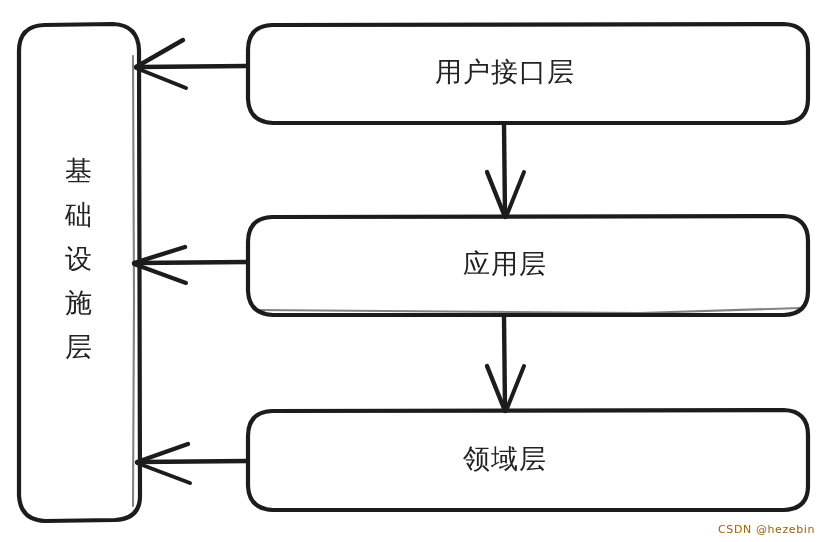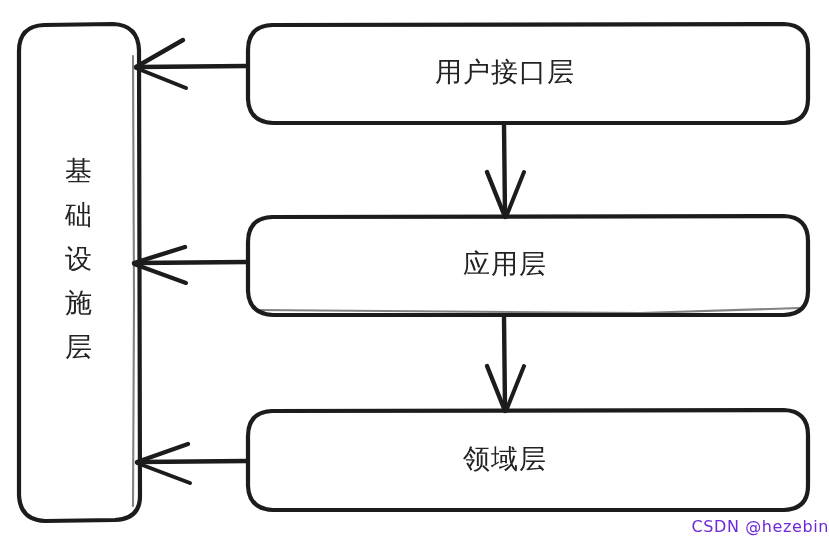--- a/index.html
+++ b/index.html
@@ -74,25 +74,25 @@
   }
   .node-label-vertical {
     font-family: "Liberation Sans", "DejaVu Sans", sans-serif;
     font-size: 27px;
     fill: #232323;
     text-anchor: middle;
     letter-spacing: 1px;
   }
   .watermark-text {
     position: absolute;
-    right: 0;
+    right: 14px;
     bottom: 6px;
     font-family: "DejaVu Sans", "Liberation Sans", sans-serif;
-    font-size: 16px;
-    color: #6d28d9;
+    font-size: 11px;
+    color: #a16207;
     letter-spacing: 0.6px;
     white-space: nowrap;
     user-select: none;
   }
 </style>
 </head>
 <body>
 
 <div id="diagram-root">
 

